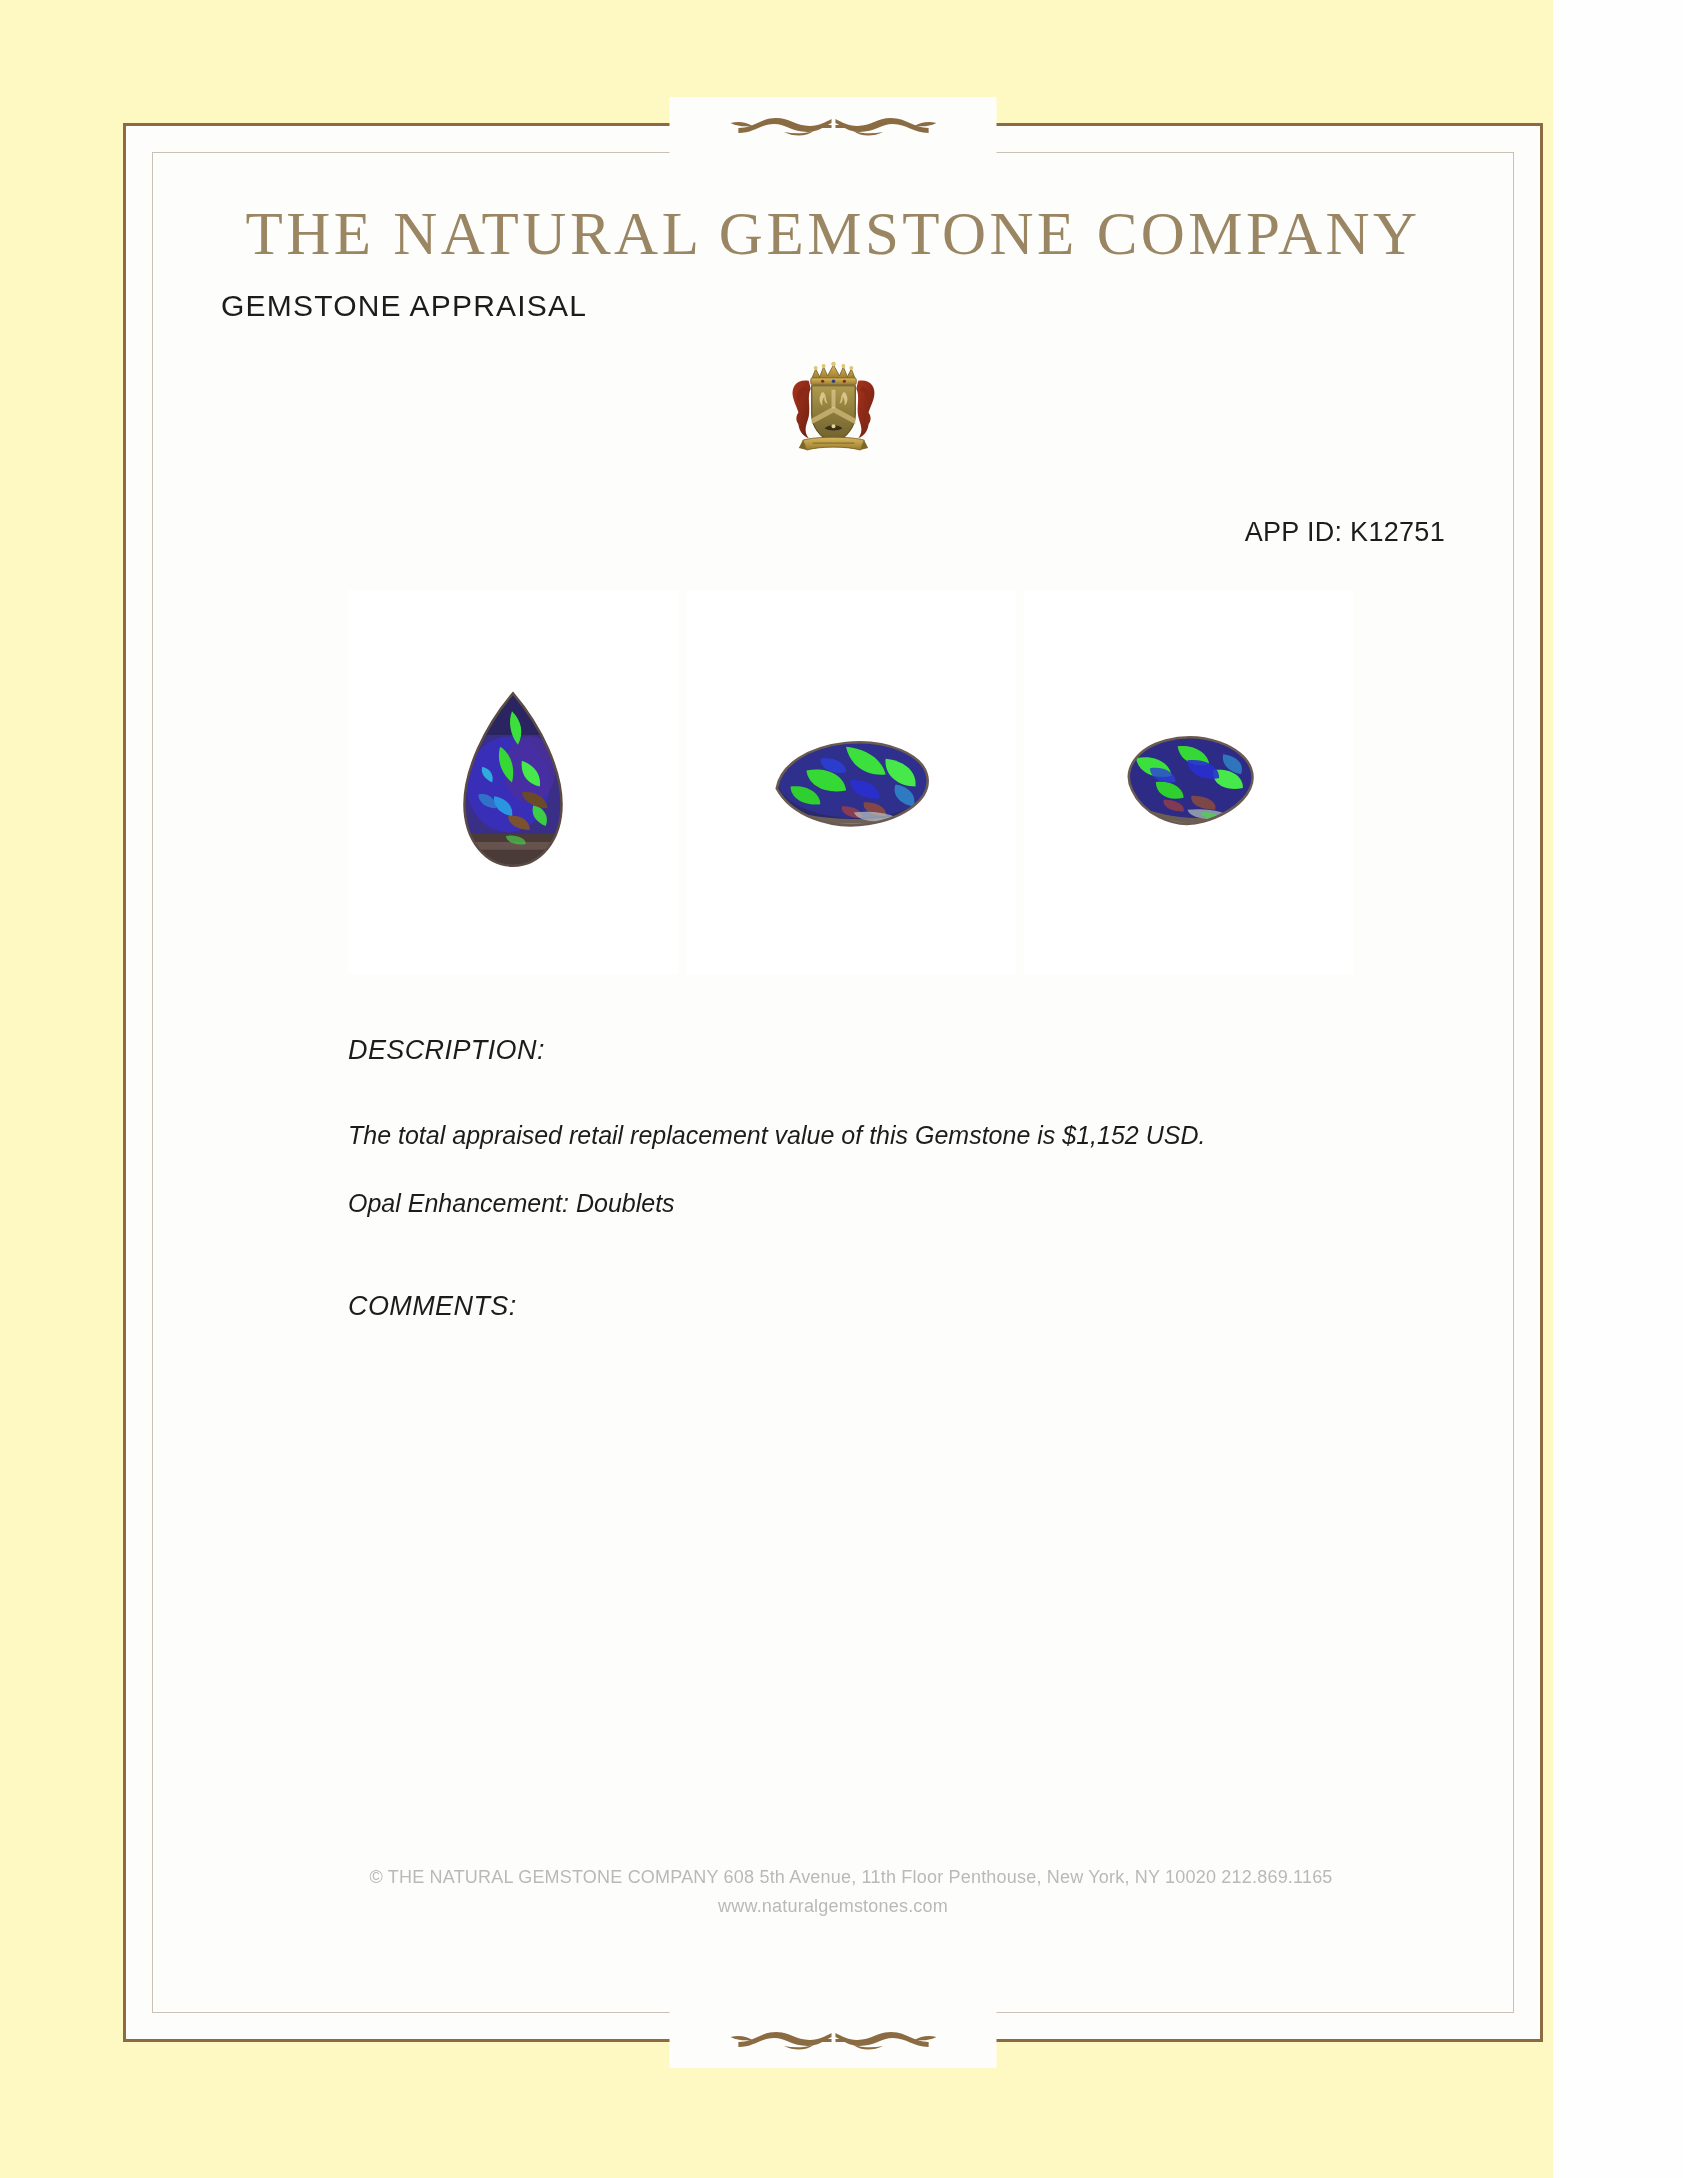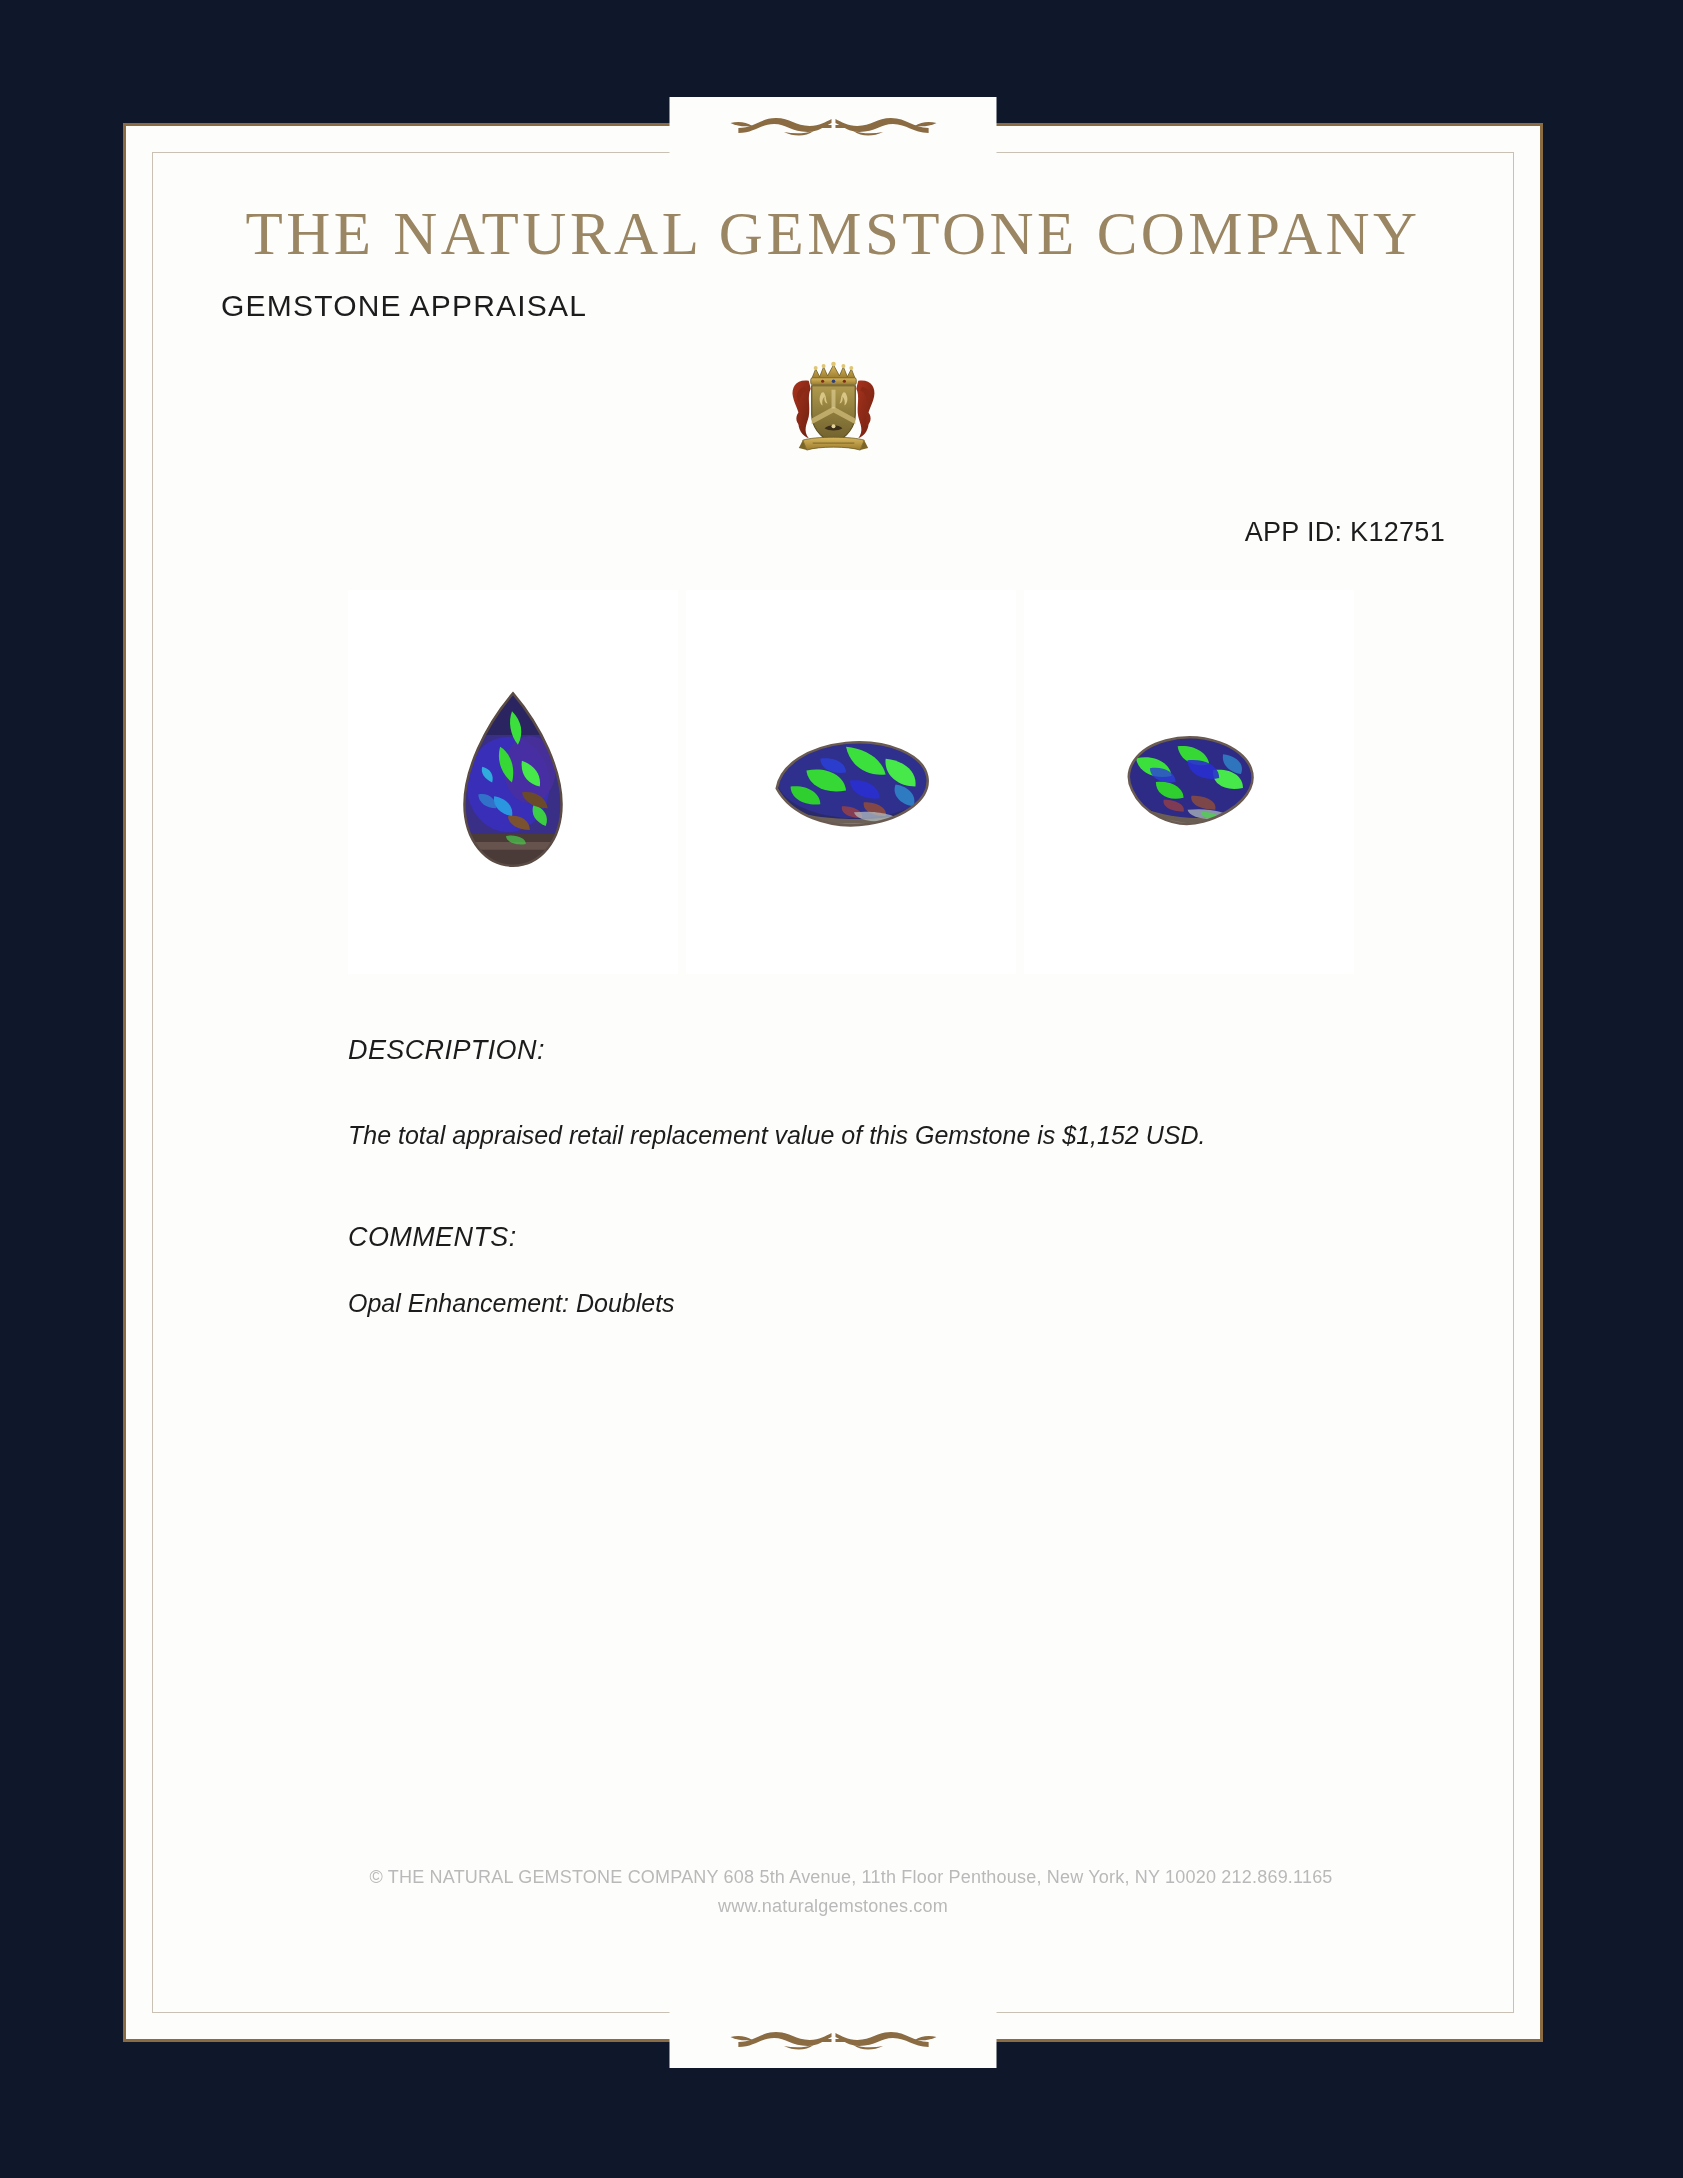--- a/index.html
+++ b/index.html
@@ -11,23 +11,23 @@
     width: 1683px;
     height: 2178px;
     font-family: "Liberation Sans", sans-serif;
     -webkit-font-smoothing: antialiased;
   }
 
   
   .page {
     position: absolute;
     left: 0; top: 0;
-    width: 1683px;
+    width: 1553px;
     height: 2178px;
-    background: #0f172a;
+    background: #fef9c3;
   }
   .outer-frame {
     position: absolute;
     left: 123px;
     top: 123px;
     width: 1420px;
     height: 1919px;
     border: 3px solid #8a6b42;
     background: #fdfdfc;
     box-sizing: border-box;
@@ -361,23 +361,23 @@
           </svg>
         </div>
 
       </div>
 
       <div class="section section-heading desc-heading">DESCRIPTION:</div>
 
 
       <div class="section body-text value-para">The total appraised retail replacement value of this Gemstone is $1,152 USD.</div>
 
+      <div class="section body-text comment-line-1">Opal Enhancement: Doublets</div>
+
       <div class="section section-heading comments-heading">COMMENTS:</div>
-
-      <div class="section body-text comment-line-1">Opal Enhancement: Doublets</div>
 
 
       <div class="footer">
         <span class="addr">© THE NATURAL GEMSTONE COMPANY  608 5th Avenue, 11th Floor Penthouse, New York, NY  10020   212.869.1165</span>
         <span class="site">www.naturalgemstones.com</span>
       </div>
 
     </div>
   </div>
 </div>

